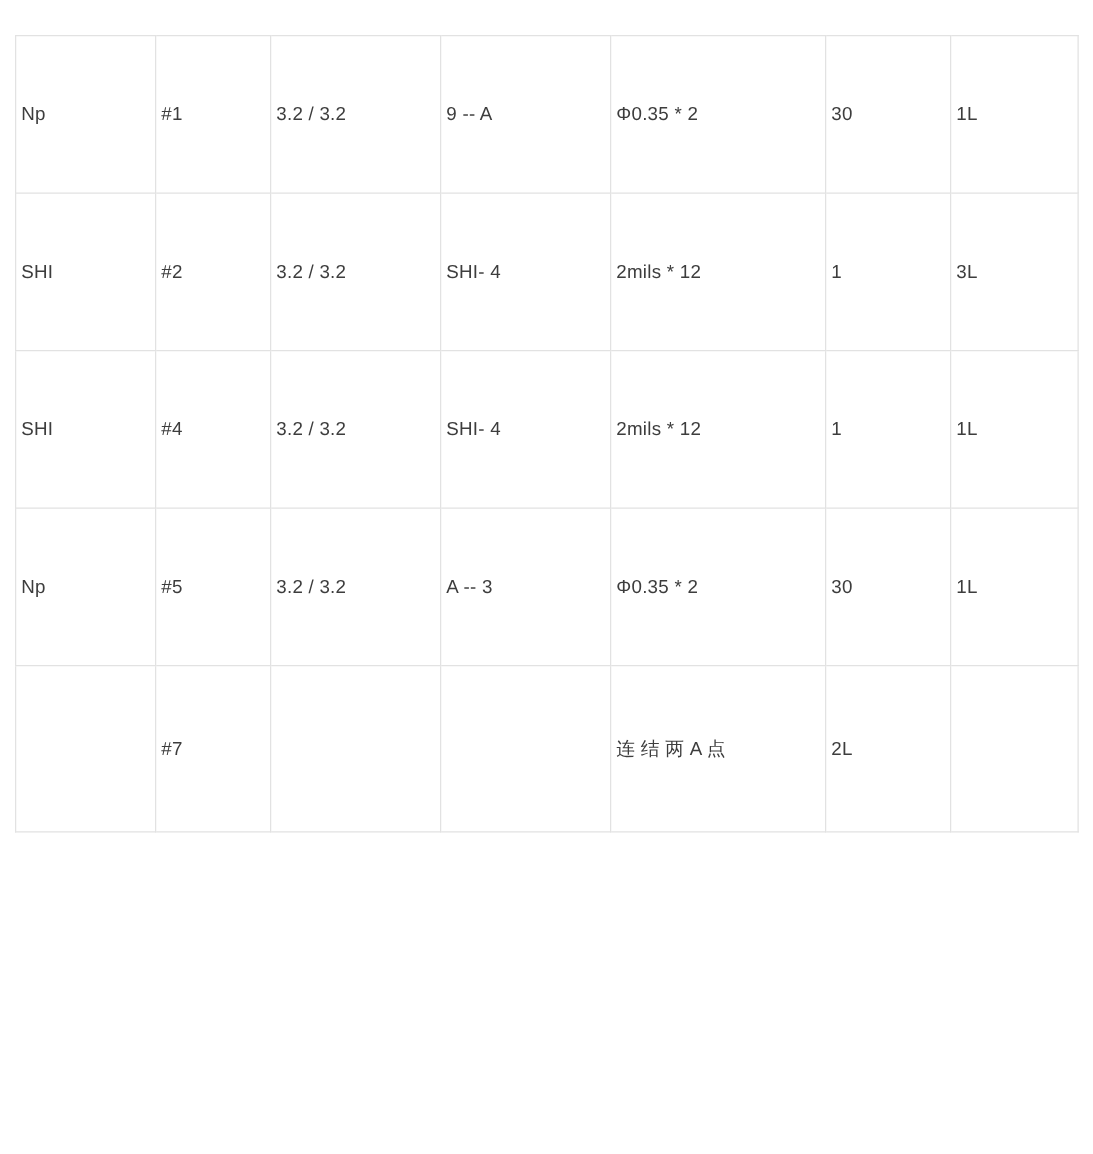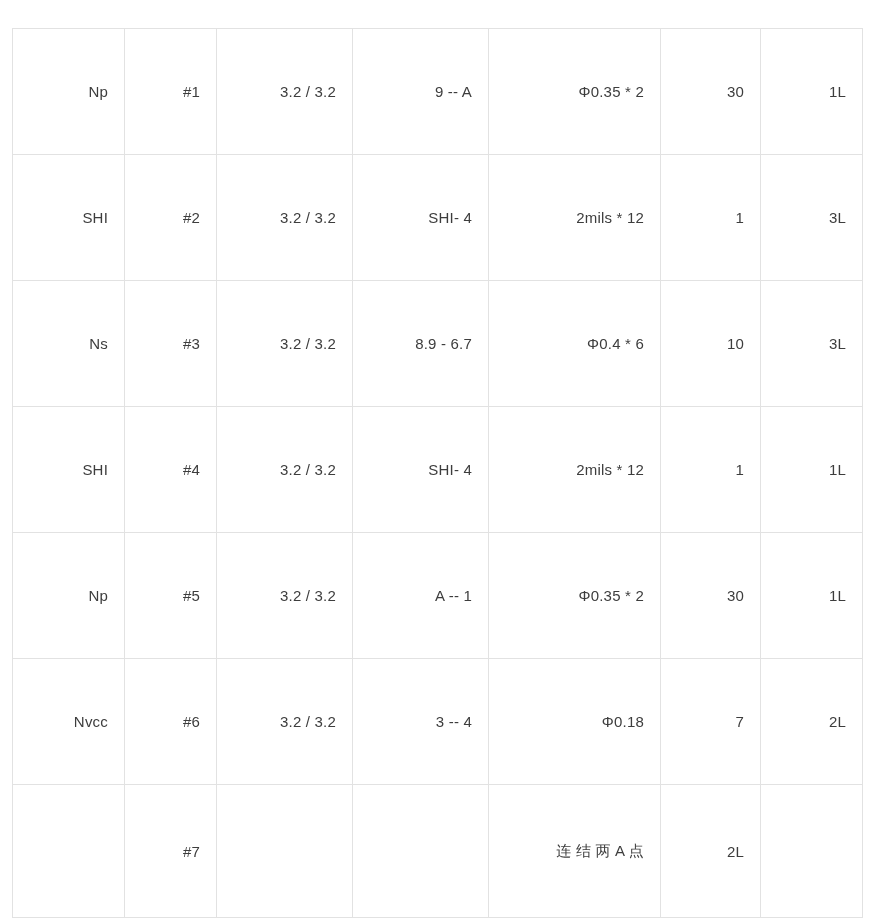--- a/index.html
+++ b/index.html
@@ -22,24 +22,24 @@
   }
   table.winding-table {
     border-collapse: collapse;
     table-layout: fixed;
     width: 850px;
     font-size: 15px;
     color: #3d3d3d;
   }
   table.winding-table td {
     border: 1px solid #e2e2e2;
-    text-align: right;
+    text-align: left;
     vertical-align: middle;
     height: 125px;
-    padding: 0 16px;
+    padding: 0 4px;
     font-weight: 400;
     letter-spacing: 0.2px;
   }
   
   col.c0 { width: 112px; }
   col.c1 { width: 92px; }
   col.c2 { width: 136px; }
   col.c3 { width: 136px; }
   col.c4 { width: 172px; }
   col.c5 { width: 100px; }
@@ -77,54 +77,36 @@
       <tr>
         <td>SHI</td>
         <td>#2</td>
         <td>3.2 / 3.2</td>
         <td>SHI- 4</td>
         <td>2mils * 12</td>
         <td>1</td>
         <td>3L</td>
       </tr>
       <tr>
-        <td>Ns</td>
-        <td>#3</td>
-        <td>3.2 / 3.2</td>
-        <td>8.9 - 6.7</td>
-        <td>Φ0.4 * 6</td>
-        <td>10</td>
-        <td>3L</td>
-      </tr>
-      <tr>
         <td>SHI</td>
         <td>#4</td>
         <td>3.2 / 3.2</td>
         <td>SHI- 4</td>
         <td>2mils * 12</td>
         <td>1</td>
         <td>1L</td>
       </tr>
       <tr>
         <td>Np</td>
         <td>#5</td>
         <td>3.2 / 3.2</td>
-        <td>A -- 1</td>
+        <td>A -- 3</td>
         <td>Φ0.35 * 2</td>
         <td>30</td>
         <td>1L</td>
-      </tr>
-      <tr>
-        <td>Nvcc</td>
-        <td>#6</td>
-        <td>3.2 / 3.2</td>
-        <td>3 -- 4</td>
-        <td>Φ0.18</td>
-        <td>7</td>
-        <td>2L</td>
       </tr>
       <tr class="last-row">
         <td class="empty"></td>
         <td>#7</td>
         <td class="empty"></td>
         <td class="empty"></td>
         <td>连 结 两 A 点</td>
         <td>2L</td>
         <td class="empty"></td>
       </tr>

